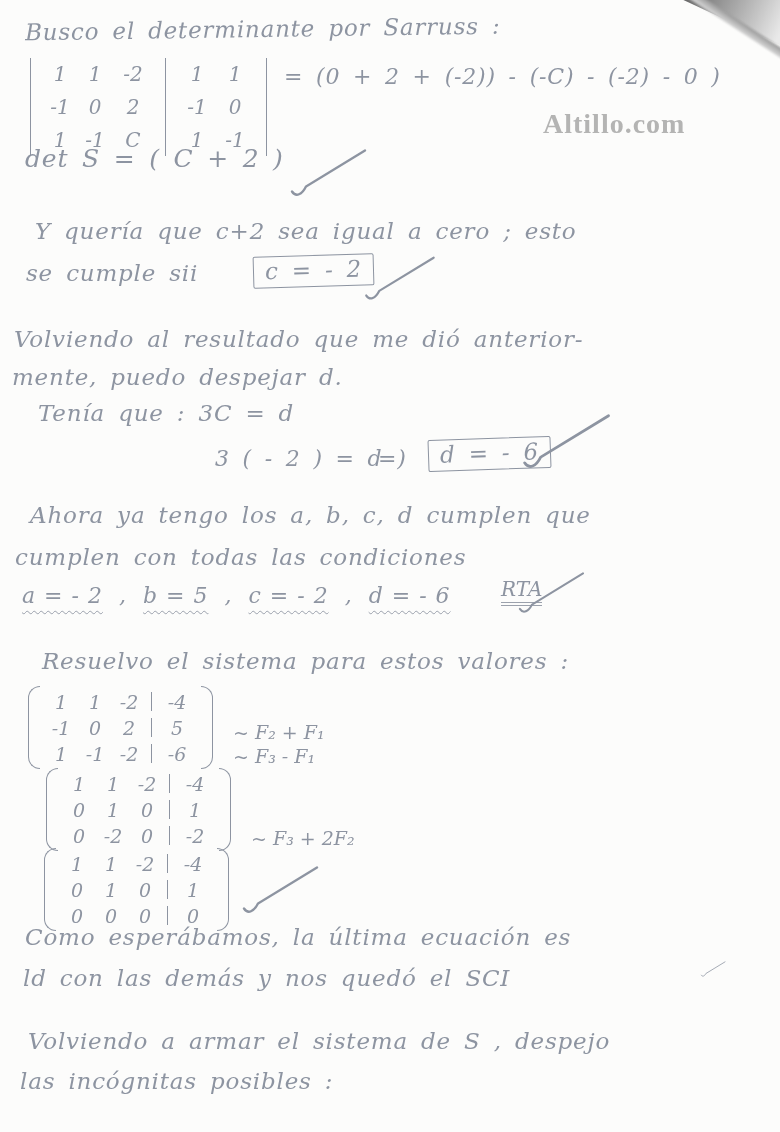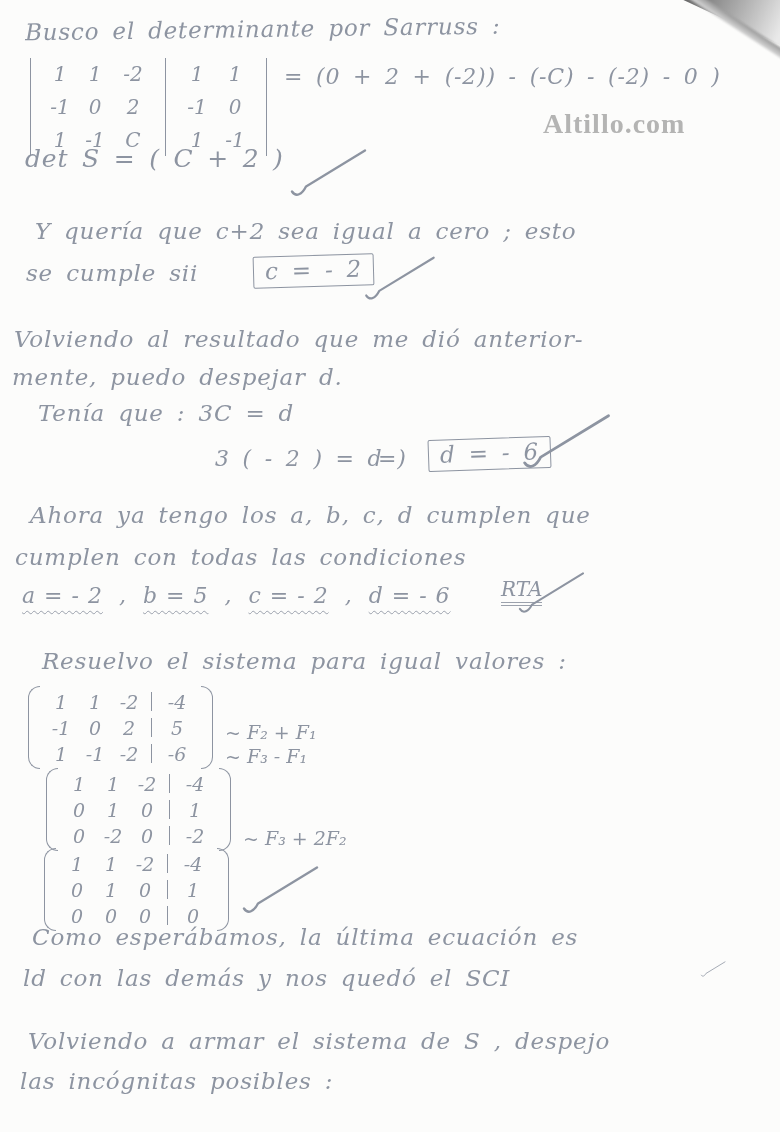--- a/index.html
+++ b/index.html
@@ -45,21 +45,21 @@
   
   .matrix{position:absolute;display:flex;align-items:stretch;font-size:19px;}
   .paren{width:11px;border:1.6px solid var(--pencil);}
   .paren.l{border-right:none;border-radius:13px 0 0 13px;}
   .paren.r{border-left:none;border-radius:0 13px 13px 0;}
   .mbody{display:flex;flex-direction:column;justify-content:center;row-gap:3px;padding:4px 4px;}
   .mrow{display:flex;align-items:center;height:23px;}
   .mc{width:34px;text-align:center;}
   .mc.aug{width:40px;}
   .vbar{width:0;height:19px;border-left:1.4px solid var(--pencil);margin:0 5px;}
-  .mops{display:flex;flex-direction:column;justify-content:flex-end;gap:2px;margin-left:12px;font-size:19px;align-self:flex-end;padding-bottom:2px;white-space:nowrap;}
+  .mops{display:flex;flex-direction:column;justify-content:flex-end;gap:2px;margin-left:20px;font-size:19px;align-self:flex-end;padding-bottom:2px;white-space:nowrap;}
   
   .abox{display:inline-block;border:1.7px solid var(--pencil);padding:1px 11px 3px;transform:rotate(-1.6deg);border-radius:2px;}
   
   .vals{position:absolute;left:22px;top:583px;display:flex;gap:14px;font-size:22px;letter-spacing:1px;}
   .val{text-decoration:underline wavy 1px var(--pencil-light);text-underline-offset:7px;white-space:nowrap;}
   .comma{margin:0 2px;}
   .rta{position:absolute;left:458px;top:577px;font-size:20px;border-bottom:4px double var(--pencil-light);padding-bottom:1px;margin-left:43px;}
   
   .check{position:absolute;overflow:visible;}
   .check path{fill:none;stroke:var(--pencil);stroke-width:2.4;stroke-linecap:round;}
@@ -141,21 +141,21 @@
     <span class="comma">,</span>
     <span class="val">c = - 2</span>
     <span class="comma">,</span>
     <span class="val">d = - 6</span>
   </div>
   <div class="rta">RTA</div>
   <svg class="check" style="left:512px;top:570px;" width="78" height="45" viewBox="0 0 80 52">
       <path d="M4 45 C8 51 14 48 18 40 L77 4"></path>
     </svg>
 
-  <div class="hw" style="left:42px;top:648px;">Resuelvo el sistema para igual valores :</div>
+  <div class="hw" style="left:42px;top:648px;">Resuelvo el sistema para estos valores :</div>
 
   <div class="matrix" style="left:28px;top:686px;">
     <div class="paren l"></div>
     <div class="mbody">
       <div class="mrow">
         <span class="mc">1</span>
         <span class="mc">1</span>
         <span class="mc">-2</span>
         <span class="vbar"></span>
         <span class="mc aug">-4</span>
@@ -237,21 +237,21 @@
         <span class="vbar"></span>
         <span class="mc aug">0</span>
       </div>
     </div>
     <div class="paren r"></div>
   </div>
   <svg class="check" style="left:240px;top:862px;" width="80" height="55" viewBox="0 0 80 52">
       <path d="M4 45 C8 51 14 48 18 40 L77 4"></path>
     </svg>
 
-  <div class="hw" style="left:32px;top:924px;text-align:center;">Como esperábamos, la última ecuación es</div>
+  <div class="hw" style="left:25px;top:924px;text-align:center;">Como esperábamos, la última ecuación es</div>
   <div class="hw" style="left:23px;top:965px;text-align:center;">ld con las demás y nos quedó el SCI</div>
   <svg class="check" style="left:700px;top:952px;" width="26" height="34" viewBox="0 0 80 52">
       <path d="M4 45 C8 51 14 48 18 40 L77 4"></path>
     </svg>
 
   <div class="hw" style="left:28px;top:1028px;">Volviendo a armar el sistema de S , despejo</div>
   <div class="hw" style="left:20px;top:1068px;">las incógnitas posibles :</div>
 
 </div>
 

